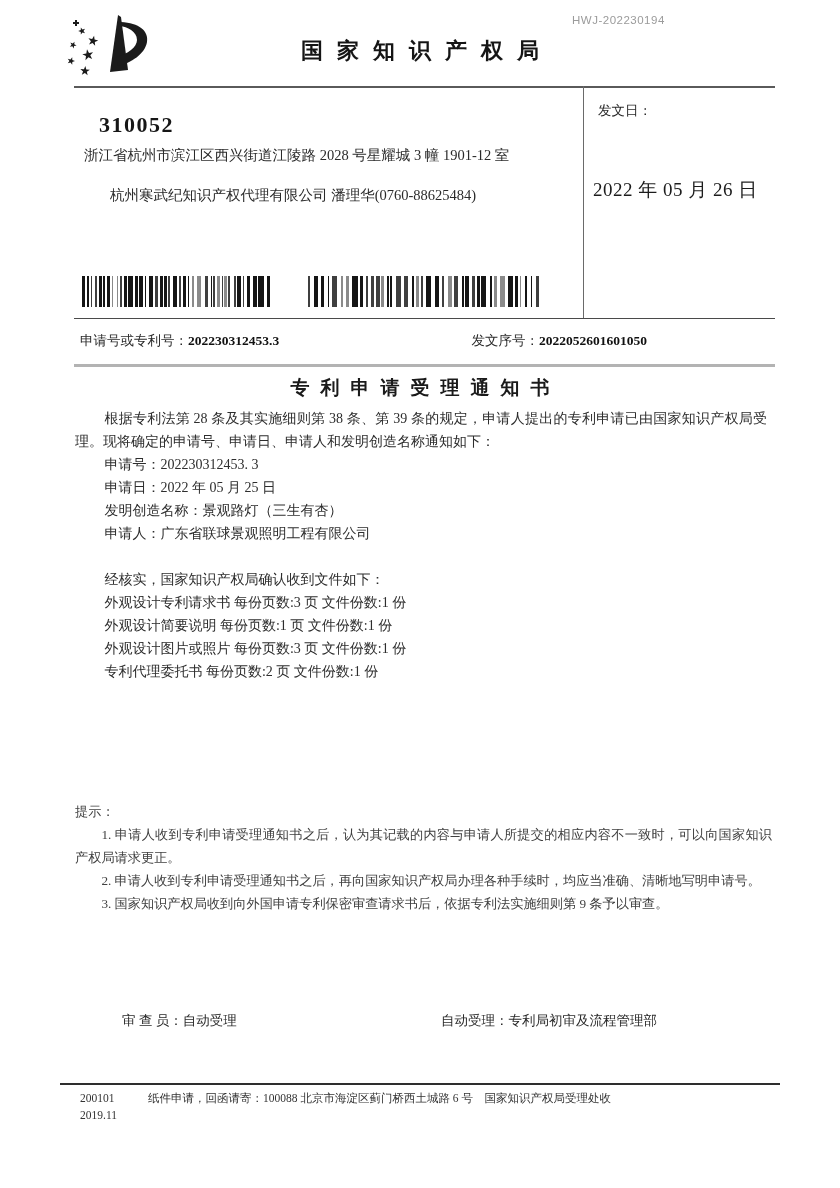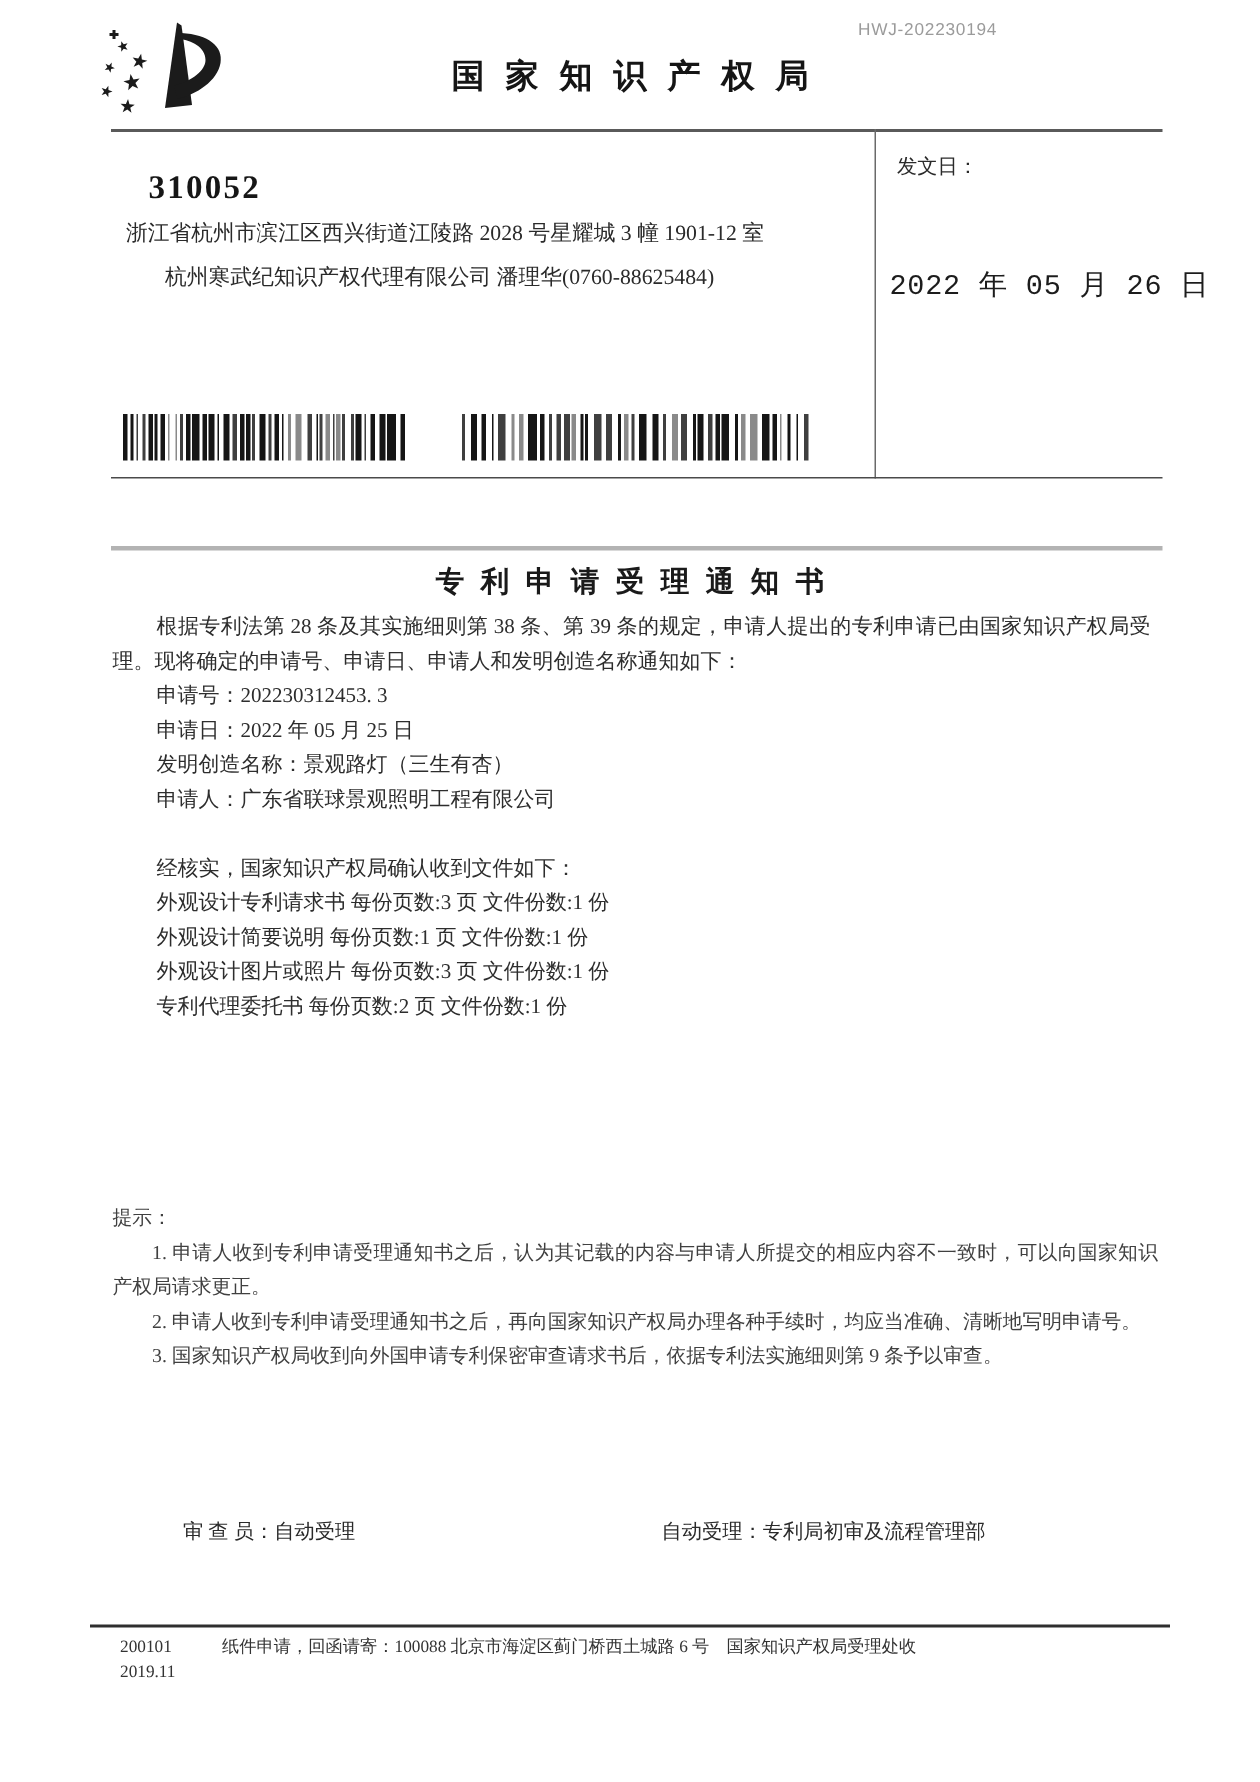--- a/index.html
+++ b/index.html
@@ -21,25 +21,25 @@
   .rule{position:absolute;background:#555;}
   .rule-header{left:74px;top:86px;width:701px;height:2px;background:#5a5a5a;}
   .rule-vert{left:583px;top:86px;width:1px;height:233px;background:#6a6a6a;}
   .rule-mid{left:74px;top:318px;width:701px;height:1px;background:#4a4a4a;}
   .rule-thick{left:74px;top:364px;width:701px;height:3px;background:#b3b3b3;}
   .rule-footer{left:60px;top:1083px;width:720px;height:2px;background:#2e2e2e;}
 
   .postal-code{position:absolute;left:99px;top:112px;font-size:22px;font-weight:bold;
     color:#161616;letter-spacing:1.5px;}
   .addr-line1{position:absolute;left:84px;top:146px;font-size:14.5px;white-space:nowrap;}
-  .addr-line2{position:absolute;left:110px;top:175px;font-size:14.5px;white-space:nowrap;}
+  .addr-line2{position:absolute;left:110px;top:186px;font-size:14.5px;white-space:nowrap;}
 
   .issue-label{position:absolute;left:598px;top:102px;font-size:13.5px;}
   .issue-date{position:absolute;left:593px;top:177px;font-size:19px;white-space:nowrap;
-    font-family:Liberation Mono, monospace;letter-spacing:.5px;color:#1c1c1c;}
+    font-family:Liberation Serif, serif;letter-spacing:.5px;color:#1c1c1c;}
 
   .barcode{position:absolute;top:276px;height:31px;}
   .barcode i{position:absolute;top:0;bottom:0;display:block;}
   .barcode-1{left:82px;width:188px;}
   .barcode-2{left:308px;width:233px;}
 
   .appnum-row{position:absolute;left:80px;top:332px;width:685px;display:flex;font-size:13.5px;}
   .appnum-row b{font-weight:bold;color:#111;}
   .appnum-right{margin-left:auto;margin-right:118px;}
 
@@ -182,20 +182,28 @@
       <i style="left:85.91%;width:2.25%;background:#151515"></i>
       <i style="left:88.65%;width:1.42%;background:#151515"></i>
       <i style="left:90.92%;width:0.69%;background:#8a8a8a"></i>
       <i style="left:93.10%;width:0.86%;background:#151515"></i>
       <i style="left:95.50%;width:0.80%;background:#151515"></i>
       <i style="left:97.95%;width:1.33%;background:#3f3f3f"></i>
     </div>
 
   <div class="rule rule-mid"></div>
 
+  <div class="appnum-row">
+    <span>
+      <span>申请号或专利号：</span><b>202230312453.3</b>
+    </span>
+    <span class="appnum-right">
+      <span>发文序号：</span><b>2022052601601050</b>
+    </span>
+  </div>
 
   <div class="rule rule-thick"></div>
 
   <div class="doc-title">专利申请受理通知书</div>
 
   <div class="body-block">
     <p class="para">根据专利法第 28 条及其实施细则第 38 条、第 39 条的规定，申请人提出的专利申请已由国家知识产权局受理。现将确定的申请号、申请日、申请人和发明创造名称通知如下：</p>
     <div class="detail-line">申请号：202230312453. 3</div>
     <div class="detail-line">申请日：2022 年 05 月 25 日</div>
     <div class="detail-line">发明创造名称：景观路灯（三生有杏）</div>

